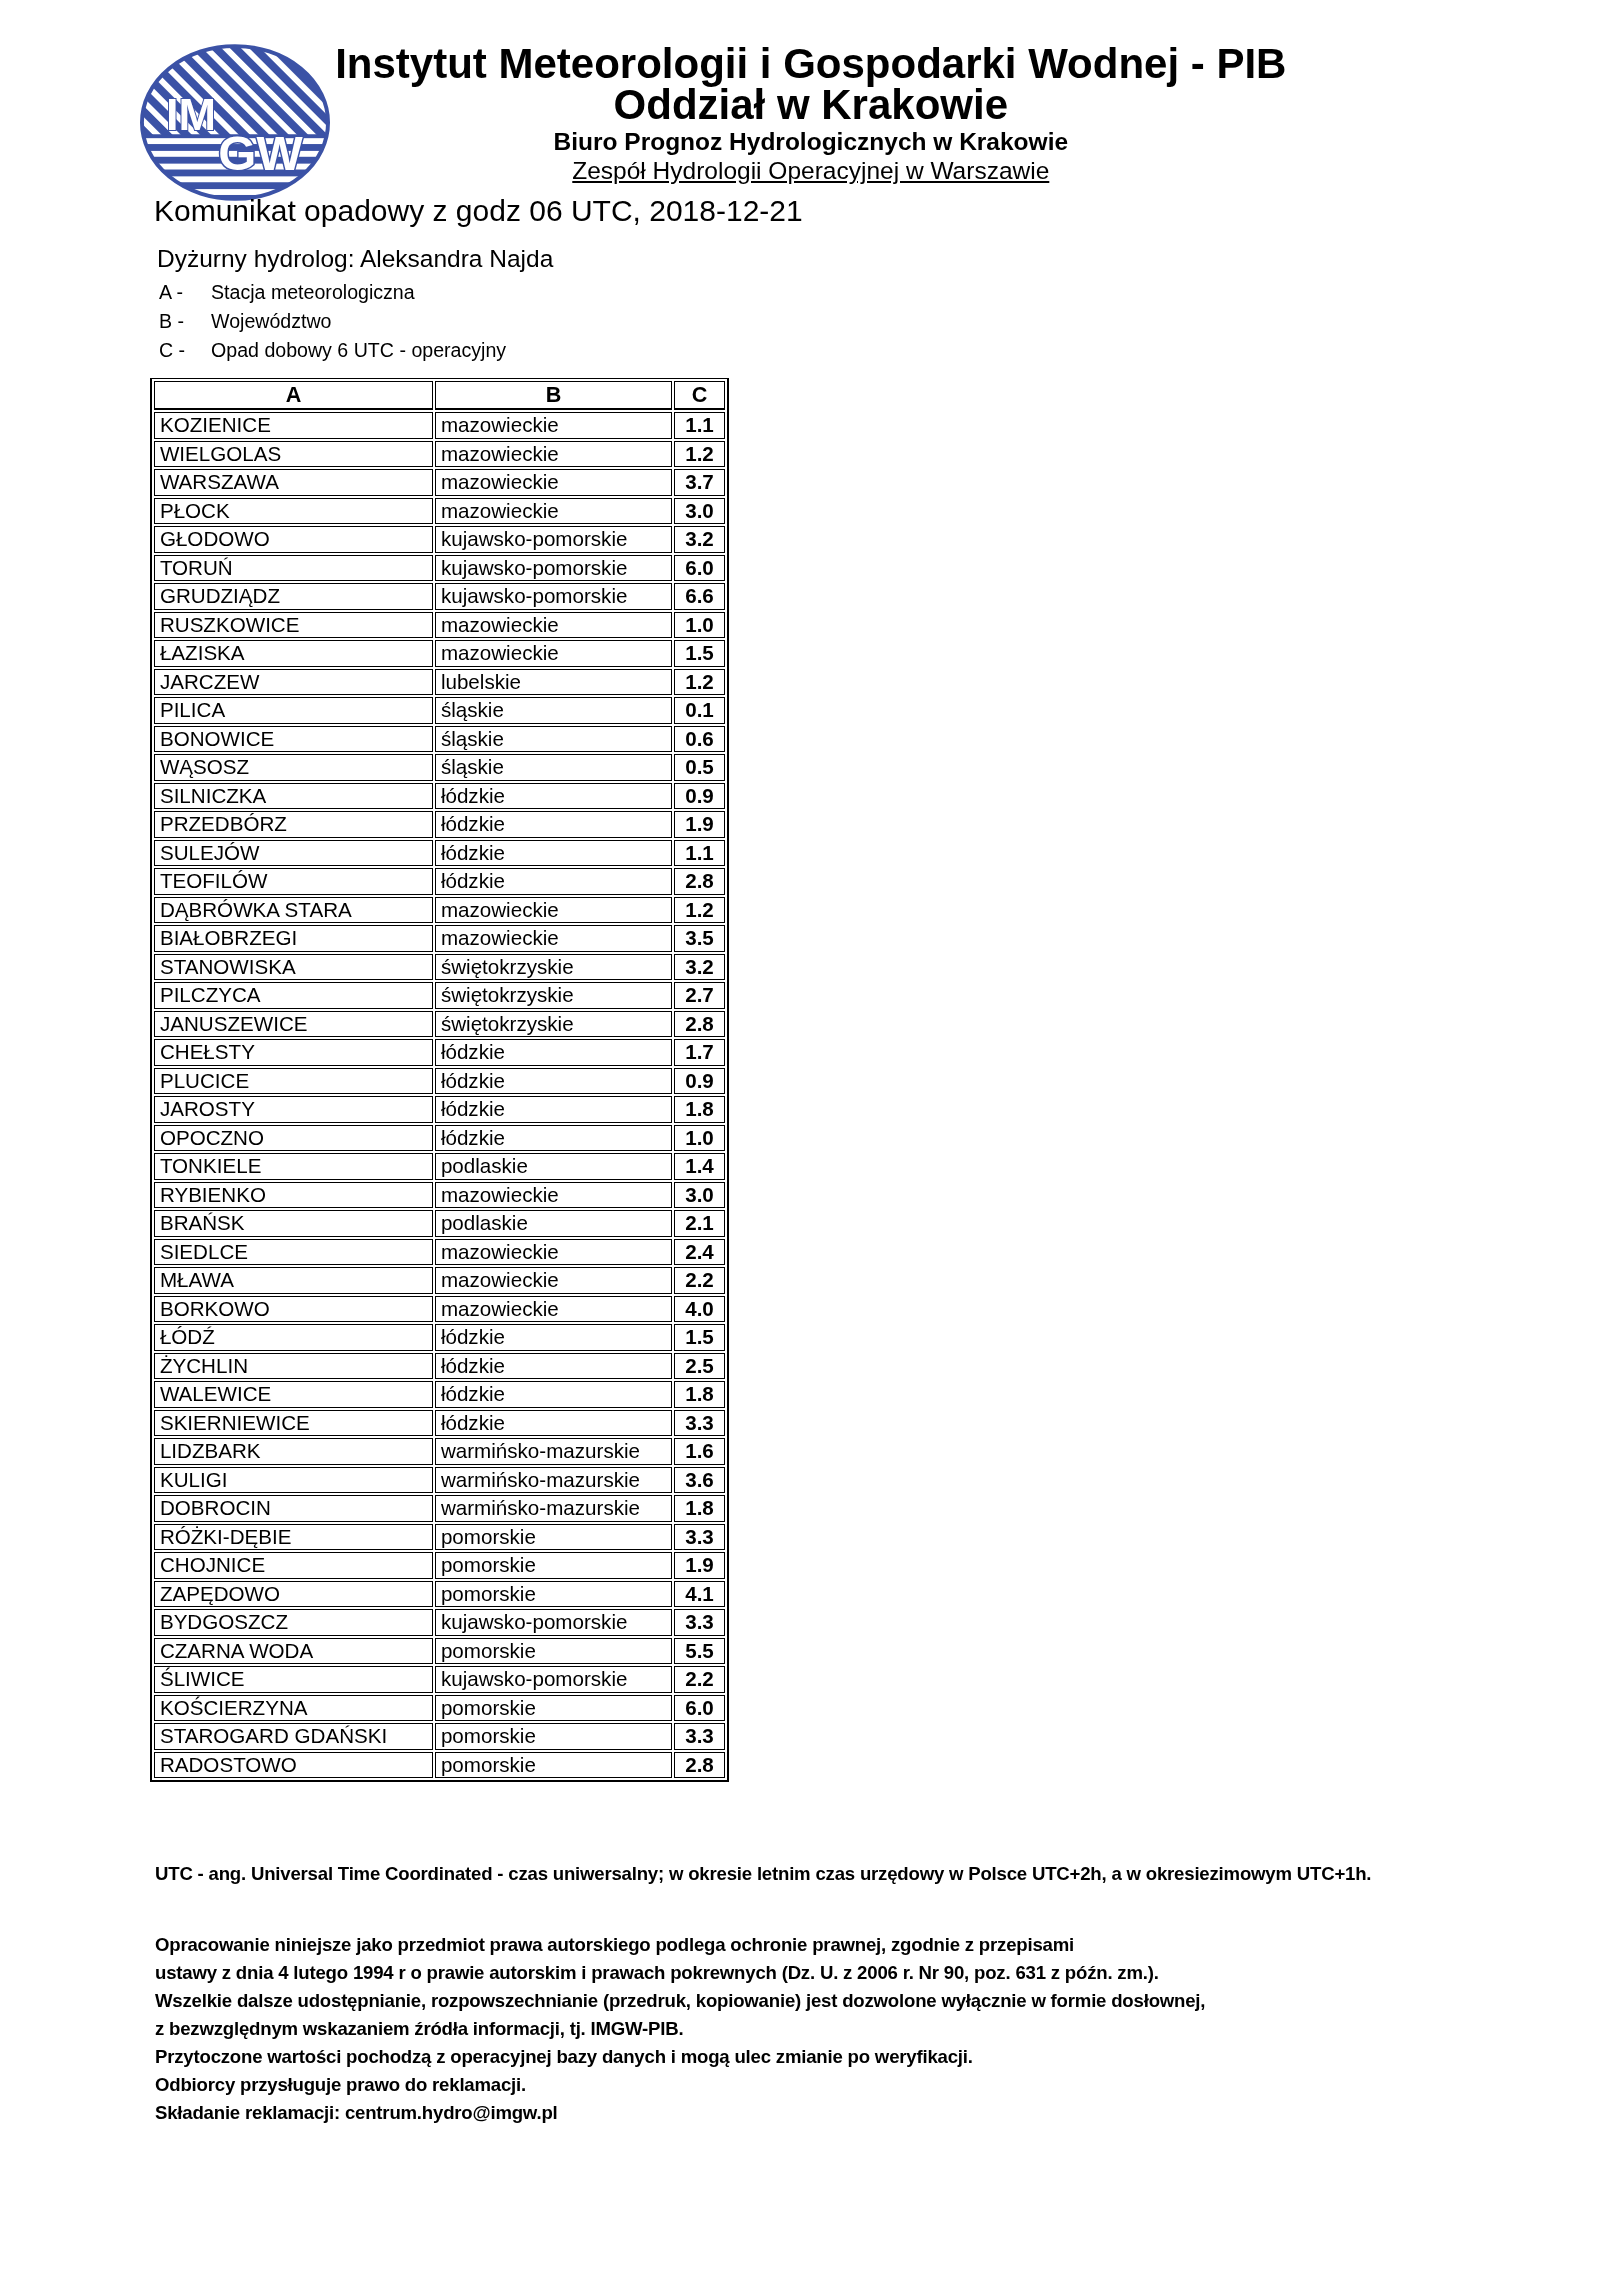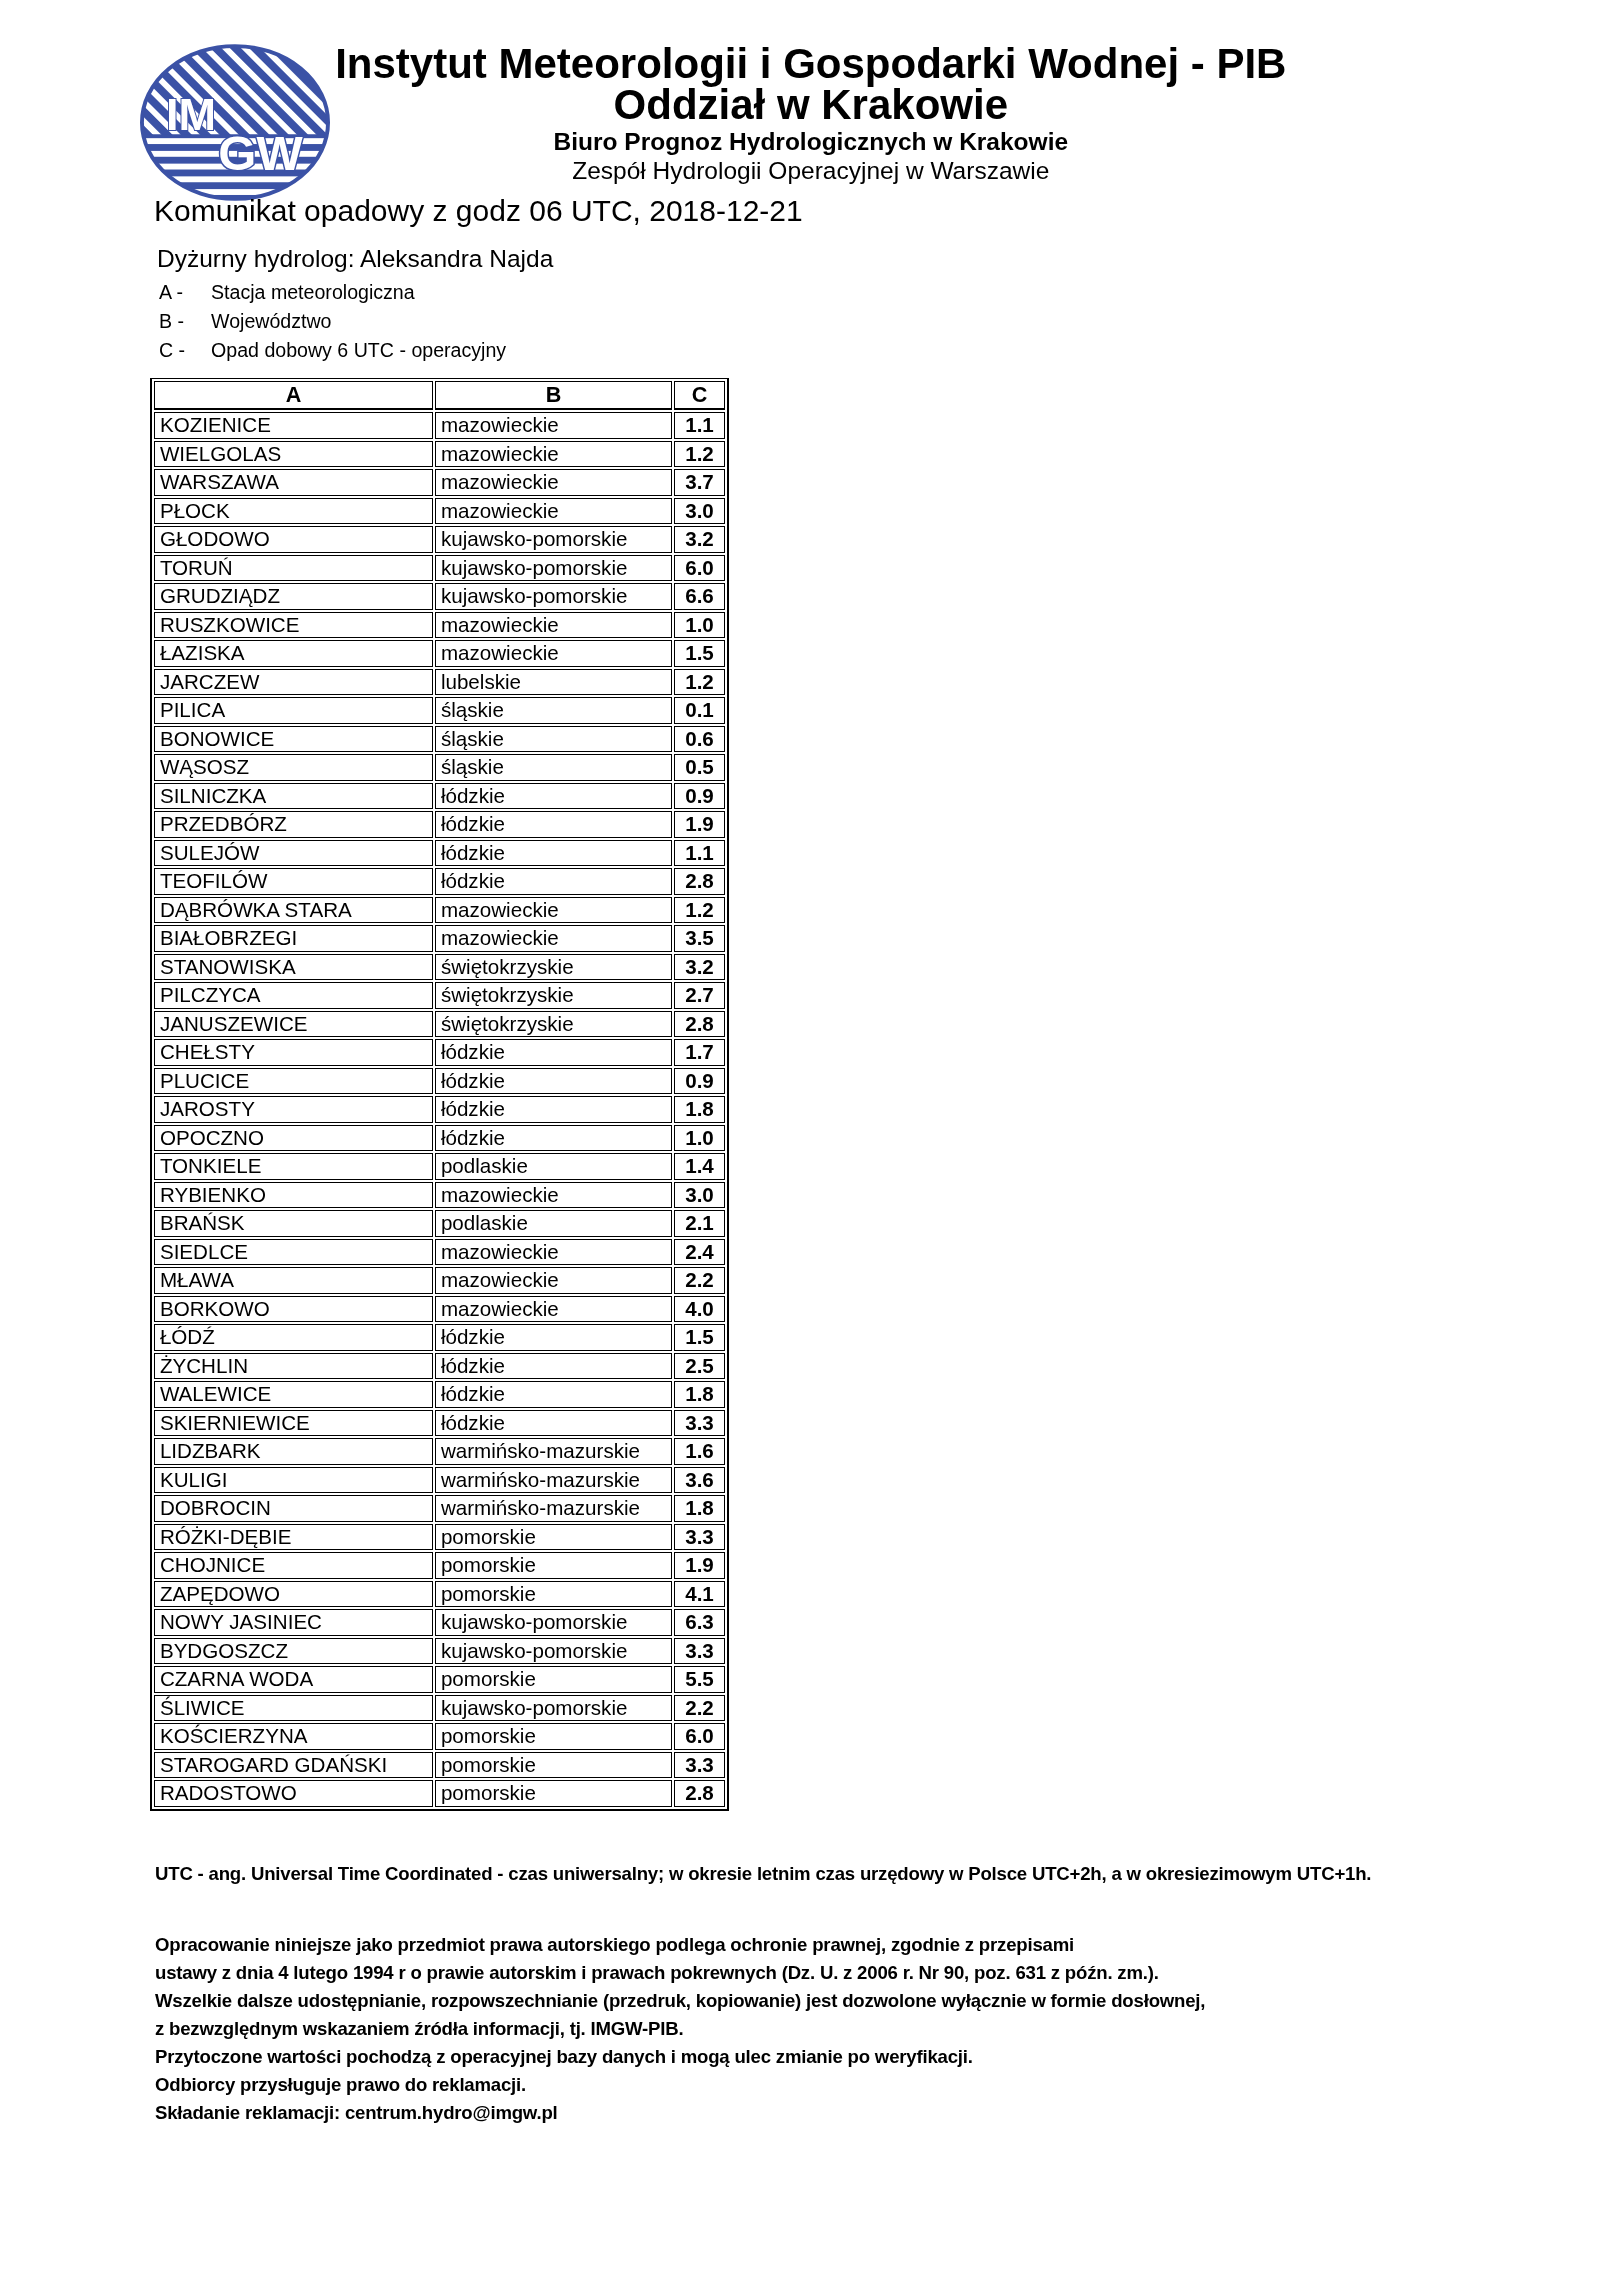--- a/index.html
+++ b/index.html
@@ -8,21 +8,21 @@
     font-family:"Liberation Sans","DejaVu Sans",sans-serif; color:#000;
     overflow:hidden;
   }
   
   .logo { position:absolute; left:140px; top:44px; width:190px; height:157px; }
   .logo svg { display:block; width:100%; height:100%; }
   
   .org { position:absolute; left:11.8px; top:43px; width:1598px; text-align:center; }
   .org-l1, .org-l2 { font-size:42px; font-weight:700; line-height:41px; }
   .org-l3 { font-size:24.5px; font-weight:700; line-height:29px; margin-top:2px; }
-  .org-l4 { font-size:24.5px; font-weight:400; line-height:29px; }
+  .org-l4 { font-size:24.5px; font-weight:400; line-height:29px;text-decoration:underline; }
   
   .title { position:absolute; left:154px; top:194px; font-size:30px; font-weight:400; white-space:nowrap; }
   .duty  { position:absolute; left:157px; top:245px; font-size:24.5px; font-weight:400; white-space:nowrap; }
   
   .legend { position:absolute; left:159px; top:278px; font-size:19.6px; }
   .legend-row { display:flex; height:29px; align-items:center; }
   .legend-key { display:inline-block; width:52px; }
   
   table.precip {
     position:absolute; left:150px; top:378px; width:579px;
@@ -320,25 +320,20 @@
           <td class="col-a">CHOJNICE</td>
           <td class="col-b">pomorskie</td>
           <td class="col-c">1.9</td>
         </tr>
         <tr>
           <td class="col-a">ZAPĘDOWO</td>
           <td class="col-b">pomorskie</td>
           <td class="col-c">4.1</td>
         </tr>
         <tr>
-          <td class="col-a">NOWY JASINIEC</td>
-          <td class="col-b">kujawsko-pomorskie</td>
-          <td class="col-c">6.3</td>
-        </tr>
-        <tr>
           <td class="col-a">BYDGOSZCZ</td>
           <td class="col-b">kujawsko-pomorskie</td>
           <td class="col-c">3.3</td>
         </tr>
         <tr>
           <td class="col-a">CZARNA WODA</td>
           <td class="col-b">pomorskie</td>
           <td class="col-c">5.5</td>
         </tr>
         <tr>

